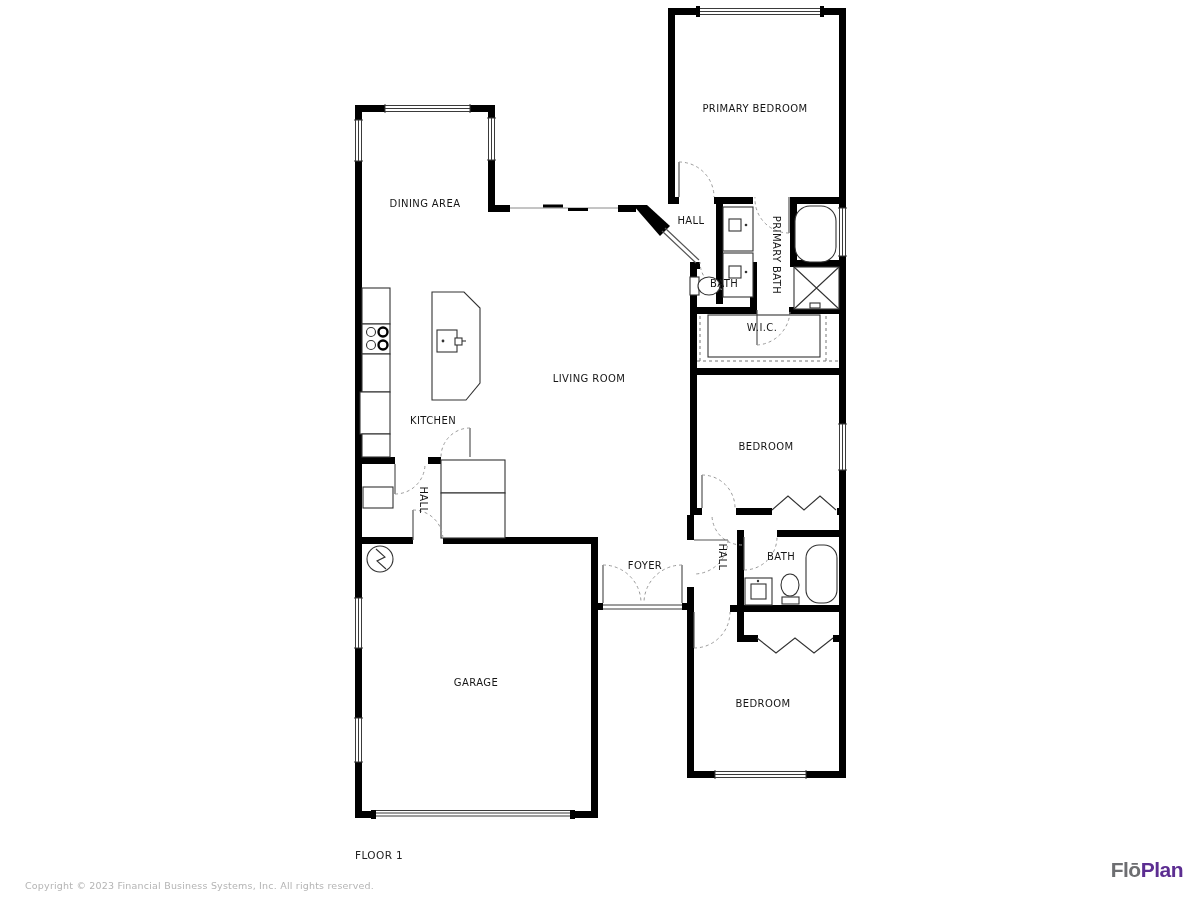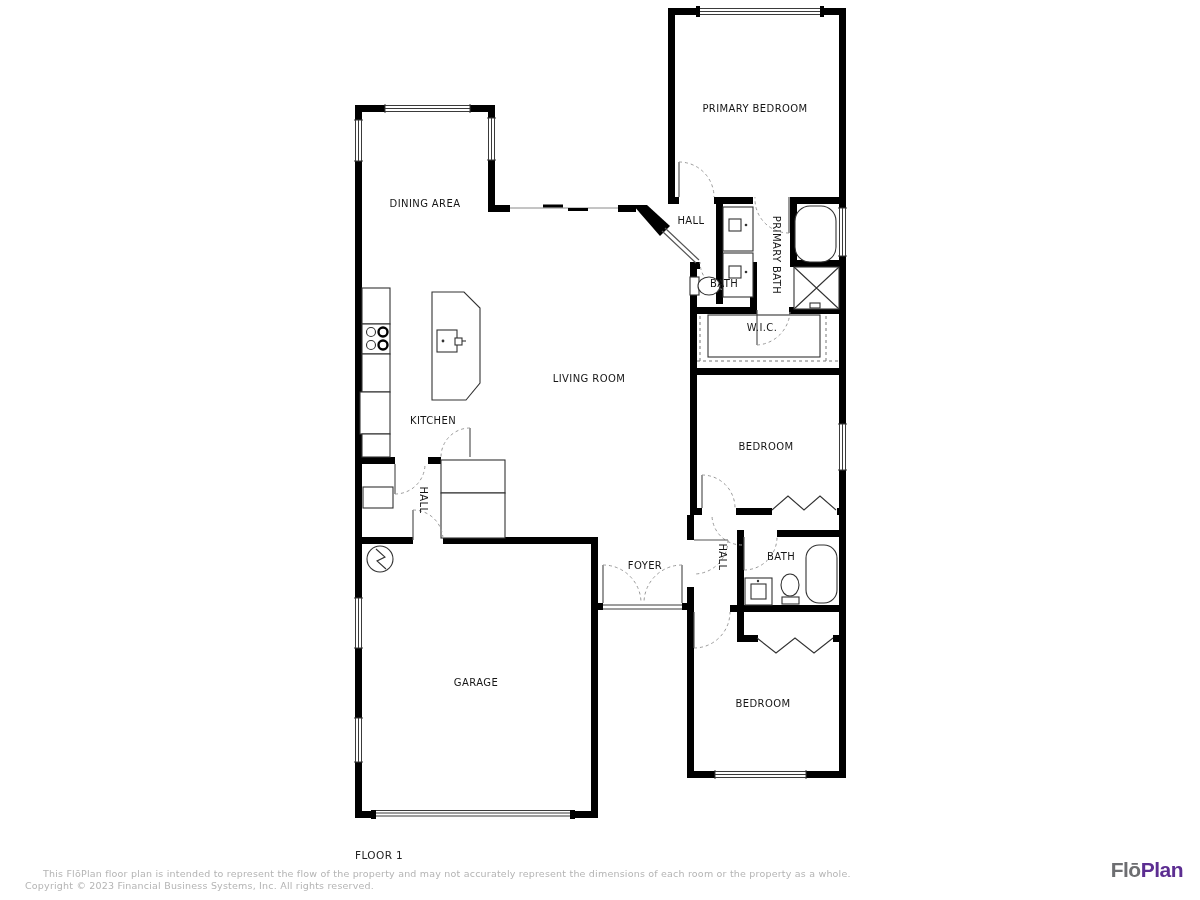--- a/index.html
+++ b/index.html
@@ -268,18 +268,17 @@
     <text x="420" y="500" text-anchor="middle" transform="rotate(90 420 500)">HALL</text>
     <text x="476" y="686" text-anchor="middle">GARAGE</text>
     <text x="645" y="569" text-anchor="middle">FOYER</text>
     <text x="719" y="557" text-anchor="middle" transform="rotate(90 719 557)">HALL</text>
     <text x="781" y="560" text-anchor="middle">BATH</text>
     <text x="763" y="707" text-anchor="middle">BEDROOM</text>
     <text x="355" y="859" text-anchor="start" class="floor">FLOOR 1</text>
   </g>
 </svg>
 
-  <div class="footer-line" style="left:43px;top:868px;">This FlōPlan floor plan is intended to represent the flow of the property and may not accurately represent the dimensions of each room or the property as a whole.</div>
   <div class="footer-line" style="left:25px;top:880px;">Copyright © 2023 Financial Business Systems, Inc. All rights reserved.</div>
 
   <div class="logo"><span class="p1">Flō</span><span class="p2">Plan</span></div>
 
 </div>
 
 </body></html>

